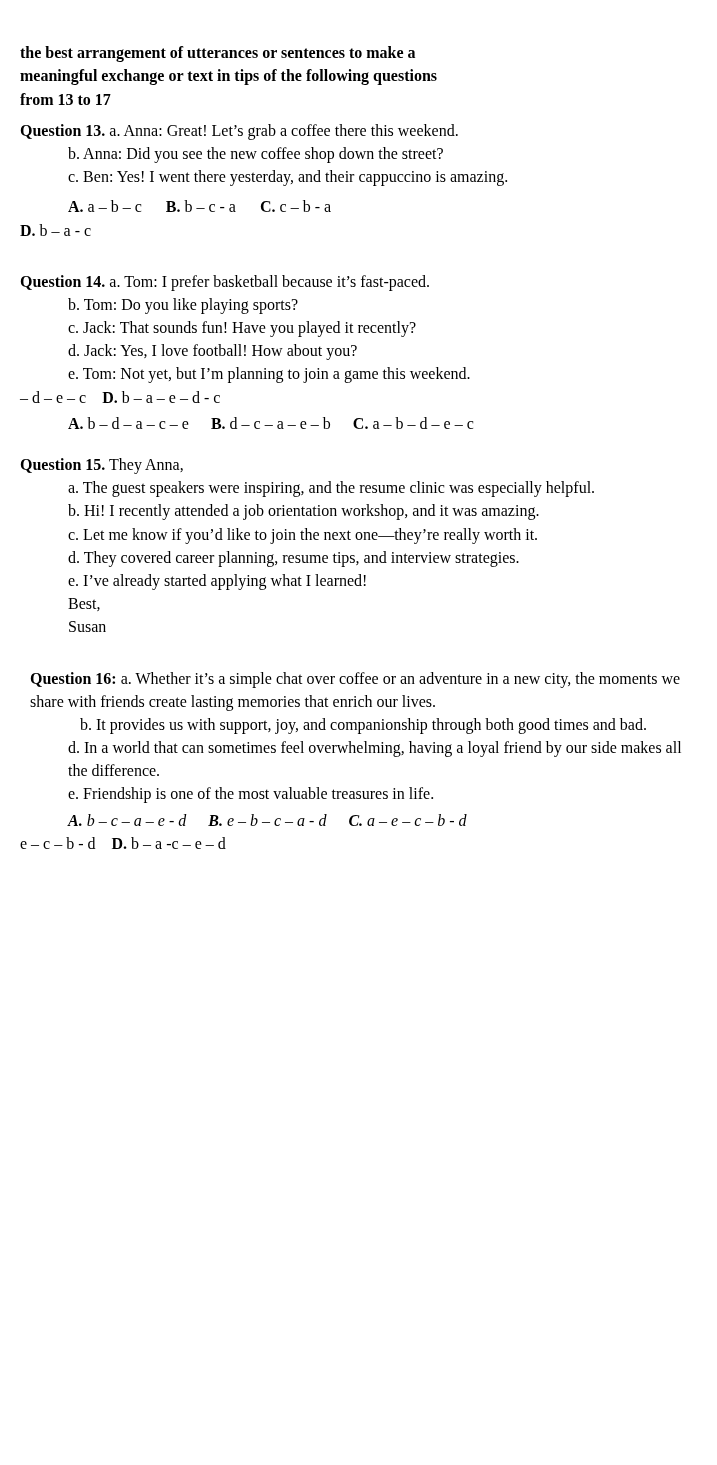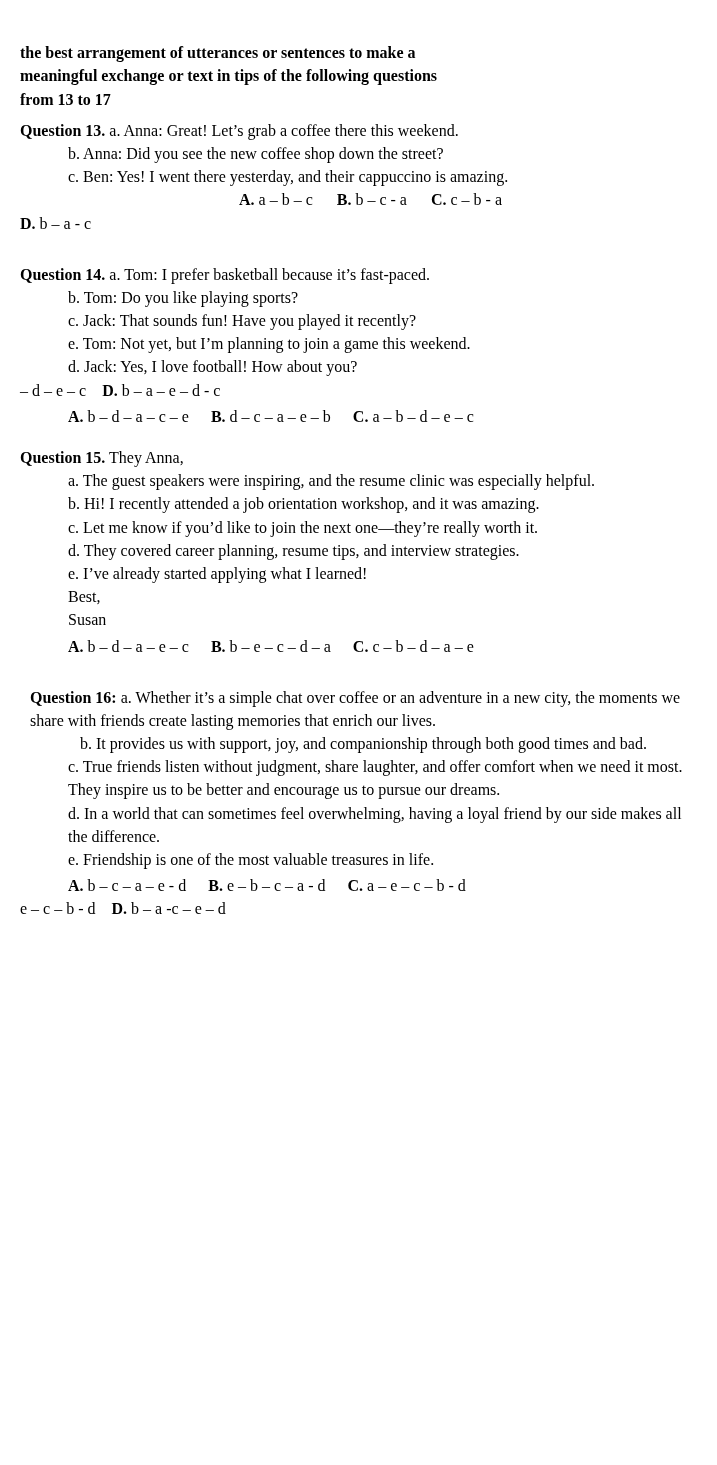--- a/index.html
+++ b/index.html
@@ -52,21 +52,21 @@
 <div class="question-block">
   <div>
     <span class="bold">Question 13.</span><span> a. Anna: Great! Let’s grab a coffee there this weekend.</span>
   </div>
   <div class="indent1">
     <span>b. Anna: Did you see the new coffee shop down the street?</span>
   </div>
   <div class="indent1">
     <span>c. Ben: Yes! I went there yesterday, and their cappuccino is amazing.</span>
   </div>
-  <div style="display:flex; flex-wrap:wrap; margin-left:48px; margin-top:0;justify-content:center;">
+  <div style="display:flex; flex-wrap:wrap; margin-left:48px; margin-top:7px;">
     <span style="margin-right:24px;"><span class="bold">A.</span><span> a – b – c</span></span>
     <span style="margin-right:24px;"><span class="bold">B.</span><span> b – c - a</span></span>
     <span style="margin-right:24px;"><span class="bold">C.</span><span> c – b - a</span></span>
   </div>
   <div>
     <span class="bold">D.</span><span> b – a - c</span>
   </div>
 </div>
 
 <div class="blank-line"></div>
@@ -76,24 +76,24 @@
     <span class="bold">Question 14.</span>
     <span>    </span><span>a. Tom: I prefer basketball because it’s fast-paced.</span>
   </div>
   <div class="indent1">
     <span>b. Tom: Do you like playing sports?</span>
   </div>
   <div class="indent1">
     <span>c. Jack: That sounds fun! Have you played it recently?</span>
   </div>
   <div class="indent1">
-    <span>e. Tom: Not yet, but I’m planning to join a game this weekend.</span>
+    <span>d. Jack: Yes, I love football! How about you?</span>
   </div>
   <div class="indent1">
-    <span>d. Jack: Yes, I love football! How about you?</span>
+    <span>e. Tom: Not yet, but I’m planning to join a game this weekend.</span>
   </div>
   <div>
     <span style="margin-left:0px;">– d – e – c&nbsp;&nbsp;&nbsp; </span><span class="bold">D.</span><span> b – a – e – d - c</span>
   </div>
   <div style="margin-left:48px; margin-top:3px;">
     <span style="margin-right:18px;"><span class="bold">A.</span><span> b – d – a – c – e</span></span>
     <span style="margin-right:18px;"><span class="bold">B.</span><span> d – c – a – e – b</span></span>
     <span><span class="bold">C.</span><span> a – b – d – e – c</span></span>
   </div>
 </div>
@@ -117,47 +117,39 @@
   </div>
   <div class="indent1">
     <span>e. I’ve already started applying what I learned!</span>
   </div>
   <div class="indent1">
     <span>Best,</span>
   </div>
   <div class="indent1">
     <span>Susan</span>
   </div>
-  <div style="margin-left:48px; margin-top:3px;">
-    <span style="margin-right:18px;"><span class="bold">A.</span><span> b – d – a – e – c</span></span>
-    <span style="margin-right:18px;"><span class="bold">B.</span><span> b – e – c – d – a</span></span>
-    <span><span class="bold">C.</span><span> c – b – d – a – e</span></span>
-  </div>
 </div>
 
 <div class="blank-line"></div>
 
 <div class="question-block">
   <div style="margin-left: 10px;">
     <span class="bold">Question 16:</span>
     <span>    </span><span>a. Whether it’s a simple chat over coffee or an adventure in a new city, the moments we share with friends create lasting memories that enrich our lives.</span>
   </div>
   <div class="indent2">
     <span>b. It provides us with support, joy, and companionship through both good times and bad.</span>
   </div>
   <div class="indent1">
-    <span>c. True friends listen without judgment, share laughter, and offer comfort when we need it most. They inspire us to be better and encourage us to pursue our dreams.</span>
-  </div>
-  <div class="indent1">
     <span>d. In a world that can sometimes feel overwhelming, having a loyal friend by our side makes all the difference.</span>
   </div>
   <div class="indent1">
     <span>e. Friendship is one of the most valuable treasures in life.</span>
   </div>
-  <div style="margin-left:48px; margin-top:3px;">
+  <div style="margin-left:48px; margin-top:3px;font-style:italic;">
     <span style="margin-right:18px;"><span class="bold">A.</span><span> b – c – a – e - d</span></span>
     <span style="margin-right:18px;"><span class="bold">B.</span><span> e – b – c – a - d</span></span>
     <span><span class="bold">C.</span><span> a – e – c – b - d</span></span>
   </div>
   <div>
     <span>e – c – b - d&nbsp;&nbsp;&nbsp; </span><span class="bold">D.</span><span> b – a -c – e – d</span>
   </div>
 </div>
 
 </body></html>

